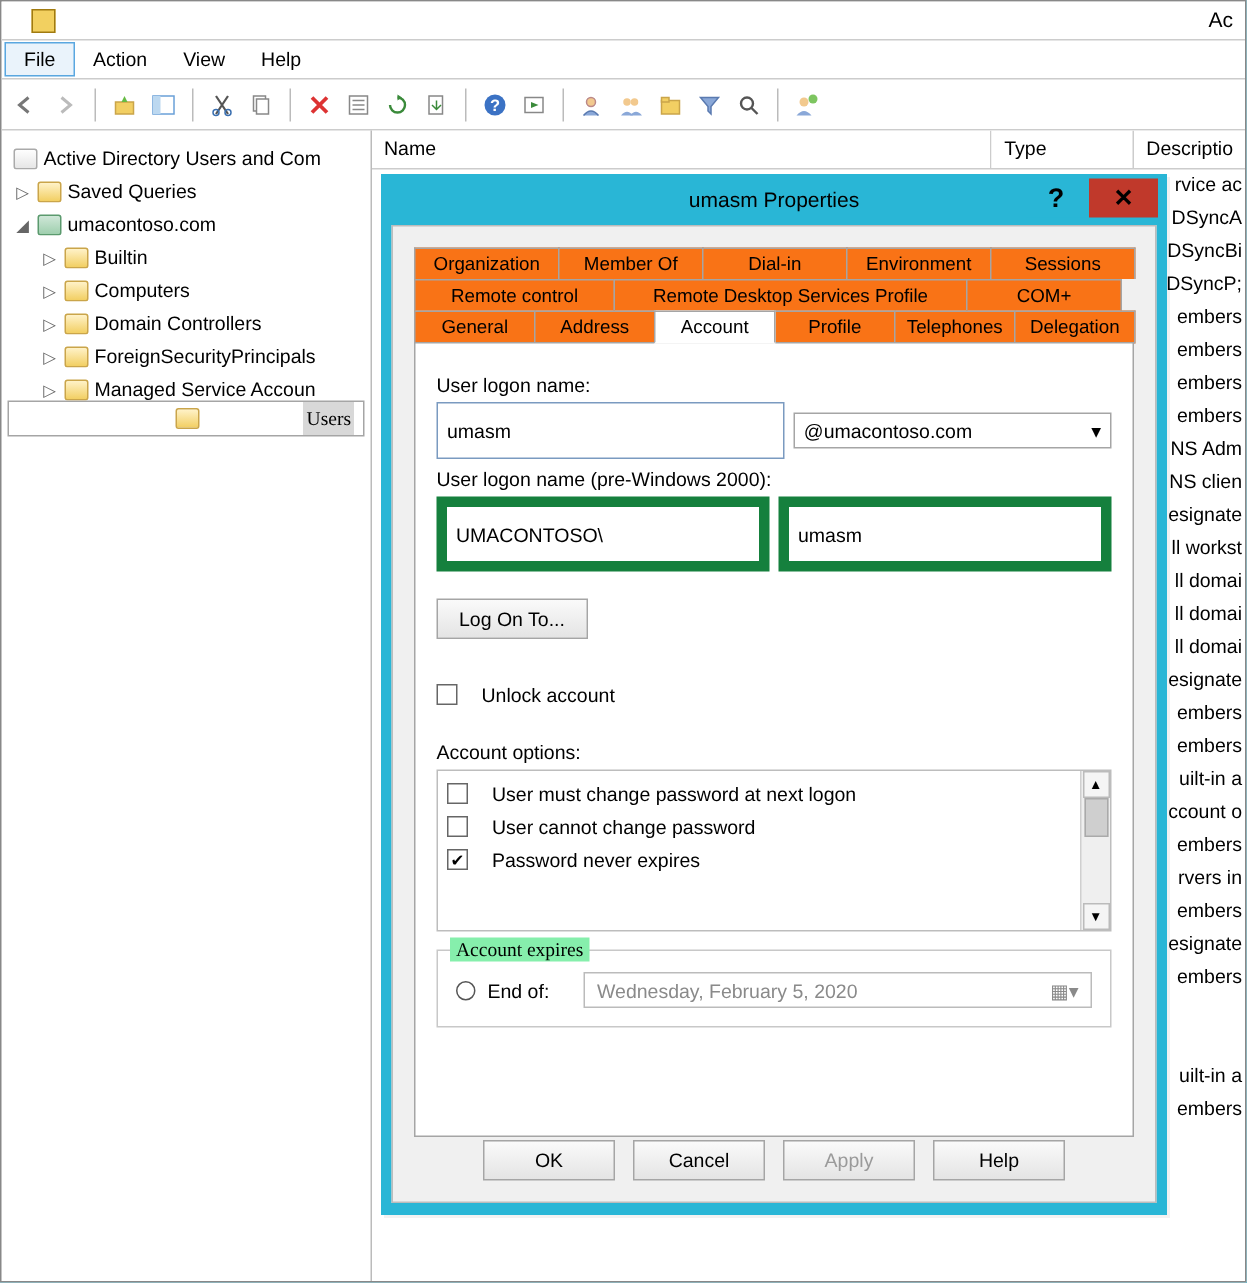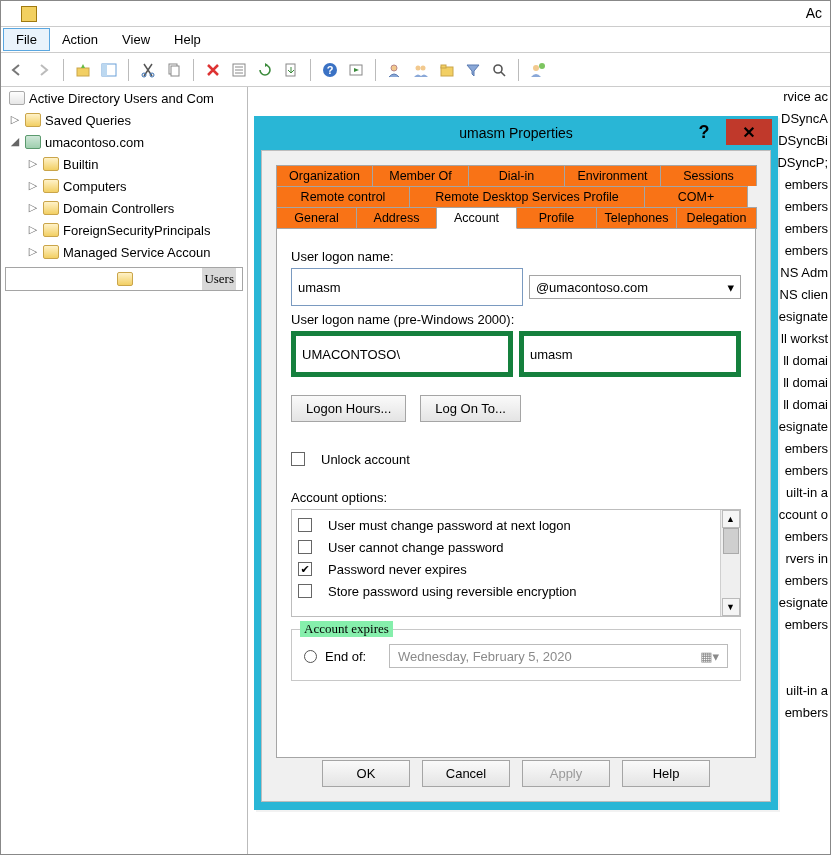--- a/index.html
+++ b/index.html
@@ -9,21 +9,21 @@
   .titlebar-main .apptxt { position:absolute; right:8px; top:4px; font-size:14px;}
   .menubar { height:26px; display:flex; align-items:center; border-bottom:1px solid #ccc; padding-left:2px;}
   .menubar .menuitem { padding:3px 12px; cursor:default;}
   .menubar .menuitem.active { border:1px solid #5aa7e0; background:#eaf3fb;}
   .toolbar { height:34px; display:flex; align-items:center; padding:0 6px; gap:4px; border-bottom:1px solid #ccc;}
   .tbtn { width:22px; height:22px; display:flex; align-items:center; justify-content:center; border:1px solid transparent;}
   .tsep { width:1px; height:22px; background:#bbb; margin:0 4px;}
   .workspace { display:flex; height:calc(855px - 26px - 26px - 34px); position:relative;}
   .treepane { width:247px; border-right:1px solid #bbb; overflow:hidden; padding-top:2px;}
   .tree { padding:2px 4px; }
-  .treerow { display:flex; align-items:flex-start; height:22px; white-space:nowrap; overflow:hidden;}
+  .treerow { display:flex; align-items:flex-end; height:22px; white-space:nowrap; overflow:hidden;}
   .exp { width:12px; text-align:center; color:#666; font-size:11px; cursor:default;}
   .spacer { display:inline-block; }
   .ficon { width:16px; height:14px; background:linear-gradient(#fff2c8,#f2cf63); border:1px solid #caa54a; border-radius:2px; margin:0 4px; flex-shrink:0;}
   .ficon.ad { background:linear-gradient(#fefefe,#e6e6e6); border:1px solid #aaa;}
   .ficon.srv { background:linear-gradient(#cfe7d8,#9fcfae); border:1px solid #5b9a6e;}
   .treelabel { overflow:hidden; text-overflow:clip;}
   .treerow.sel .treelabel { background:#d8d8d8; padding:12px 2px;font-family:Liberation Serif, serif;}
   .listpane { flex:1; position:relative; overflow:hidden;}
   .listheader { display:flex; height:26px; border-bottom:1px solid #ccc;}
   .listheader .col { border-right:1px solid #ccc; padding:4px 8px; background:#fff;}
@@ -37,21 +37,21 @@
   .dlg-title .close { position:absolute; right:6px; top:3px; width:46px; height:26px; background:#c0392b; color:#000; display:flex; align-items:center; justify-content:center; font-weight:bold; font-size:16px;}
   .dlg-body { background:#f0f0f0; margin:0 7px 7px 7px; height:652px; padding:14px 14px 10px 14px; position:relative; border:1px solid #bcbcbc;}
   .tabs { }
   .tabrow { display:flex; }
   .tab { border:1px solid #a5a5a5; border-bottom:none; background:#f97316; font-size:12.5px; text-align:center; padding:3px 4px; cursor:default; flex:1; margin-right:-1px;}
   .tab.active { background:#fff; position:relative; z-index:2; border-bottom:1px solid #fff;}
   .tabpanel { background:#fff; border:1px solid #a5a5a5; margin-top:-1px; padding:14px 14px 14px 14px; height:530px; position:relative;}
   .lbl { display:block; margin:6px 0 4px 0;}
   .row { display:flex; gap:6px; align-items:center;}
   .txt { height:24px; border:1px solid #7a9ac0; padding:18px 6px; background:#fff; font-size:13px;}
-  .txt.ro { border:5px solid #15803d; color:#000;}
+  .txt.ro { border:7px solid #15803d; color:#000;}
   .sel { height:24px; border:1px solid #a5a5a5; padding:2px 6px; background:#fff; flex:1; display:flex; align-items:center; justify-content:space-between;}
   .btn { height:27px; border:1px solid #a5a5a5; background:linear-gradient(#fafafa,#e4e4e4); padding:0 14px; font-size:13px; cursor:default;}
   .btn.disabled { color:#9a9a9a;}
   .chk { display:flex; align-items:center; gap:16px; height:22px;}
   .chkbox { width:14px; height:14px; border:1px solid #666; background:#fff; display:flex; align-items:center; justify-content:center; font-size:11px;}
   .group { border:1px solid #c8c8c8; padding:10px 12px 12px 12px; margin-top:12px; position:relative;}
   .group .glegend { position:absolute; top:-9px; left:8px; background:#86efac; padding:0 4px;font-family:Liberation Serif, serif;}
   .radio { display:flex; align-items:center; gap:8px; height:24px;}
   .rcircle { width:13px; height:13px; border:1px solid #555; border-radius:50%; display:flex; align-items:center; justify-content:center;}
   .rcircle .dot { width:7px; height:7px; background:#000; border-radius:50%;}
@@ -250,20 +250,25 @@
       </div>
       <div class="treerow sel">
         <span class="spacer" style="width:36px"></span>
         <span class="ficon"></span>
         <span class="treelabel">Users</span>
       </div>
     </div>
   </div>
 
   <div class="listpane">
+    <div class="listheader">
+      <div class="col" style="width:420px">Name</div>
+      <div class="col" style="width:96px">Type</div>
+      <div class="col" style="flex:1;border-right:none">Descriptio</div>
+    </div>
     <div class="listbody" id="listbody">
         <div class="listrow" style="text-align: right; padding-right: 2px;">rvice ac</div>
         <div class="listrow" style="text-align: right; padding-right: 2px;">DSyncA</div>
         <div class="listrow" style="text-align: right; padding-right: 2px;">DSyncBi</div>
         <div class="listrow" style="text-align: right; padding-right: 2px;">DSyncP;</div>
         <div class="listrow" style="text-align: right; padding-right: 2px;">embers</div>
         <div class="listrow" style="text-align: right; padding-right: 2px;">embers</div>
         <div class="listrow" style="text-align: right; padding-right: 2px;">embers</div>
         <div class="listrow" style="text-align: right; padding-right: 2px;">embers</div>
         <div class="listrow" style="text-align: right; padding-right: 2px;">NS Adm</div>
@@ -330,21 +335,20 @@
         </div>
       </div>
 
       <span class="lbl" style="">User logon name (pre-Windows 2000):</span>
       <div class="row">
         <input class="txt ro" style="flex: 1 1 0%;" readonly="" value="UMACONTOSO\">
         <input class="txt ro" style="flex: 1 1 0%;" value="umasm">
       </div>
 
       <div class="row" style="margin-top:18px; gap:14px;">
-        <button class="btn">Logon Hours...</button>
         <button class="btn">Log On To...</button>
       </div>
 
       <div class="chk" style="margin-top:26px">
         <div class="chkbox"></div>
         <span>Unlock account</span>
       </div>
 
       <span class="lbl" style="margin-top:20px">Account options:</span>
       <div class="optionsbox">
@@ -354,24 +358,20 @@
               <span>User must change password at next logon</span>
             </div>
             <div class="chk">
               <div class="chkbox"></div>
               <span>User cannot change password</span>
             </div>
             <div class="chk">
               <div class="chkbox">✔</div>
               <span>Password never expires</span>
             </div>
-            <div class="chk">
-              <div class="chkbox"></div>
-              <span>Store password using reversible encryption</span>
-            </div>
           </div>
         <div class="scrollbar">
           <div class="sbtn">▲</div>
           <div class="thumb"></div>
           <div style="flex:1"></div>
           <div class="sbtn">▼</div>
         </div>
       </div>
 
       <div class="group">

